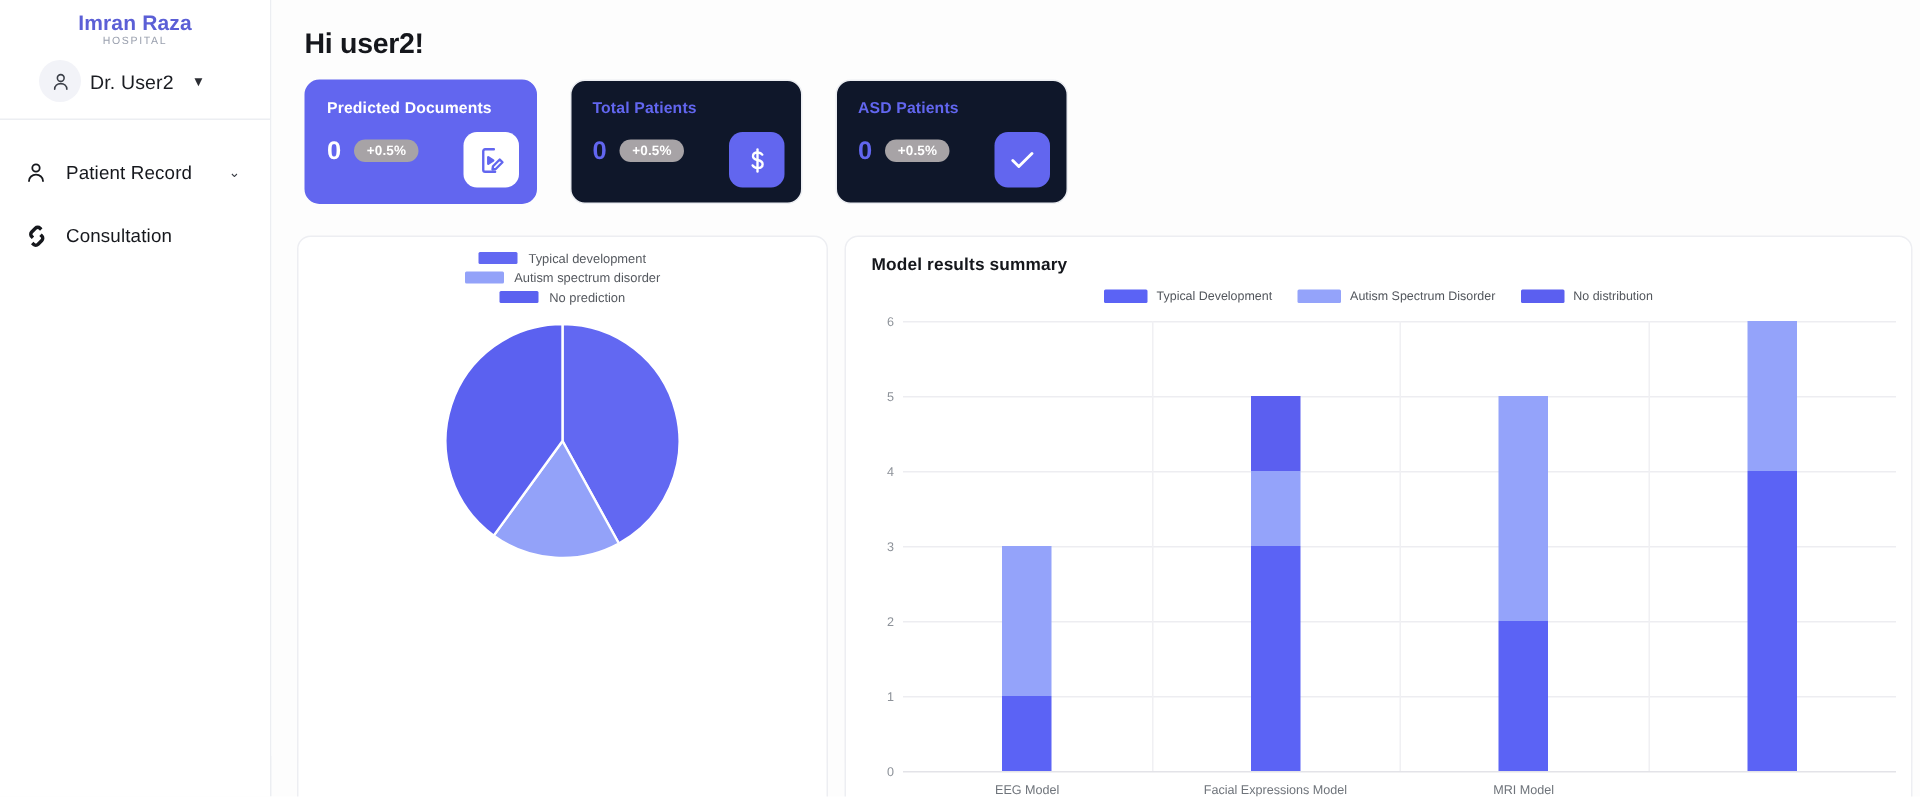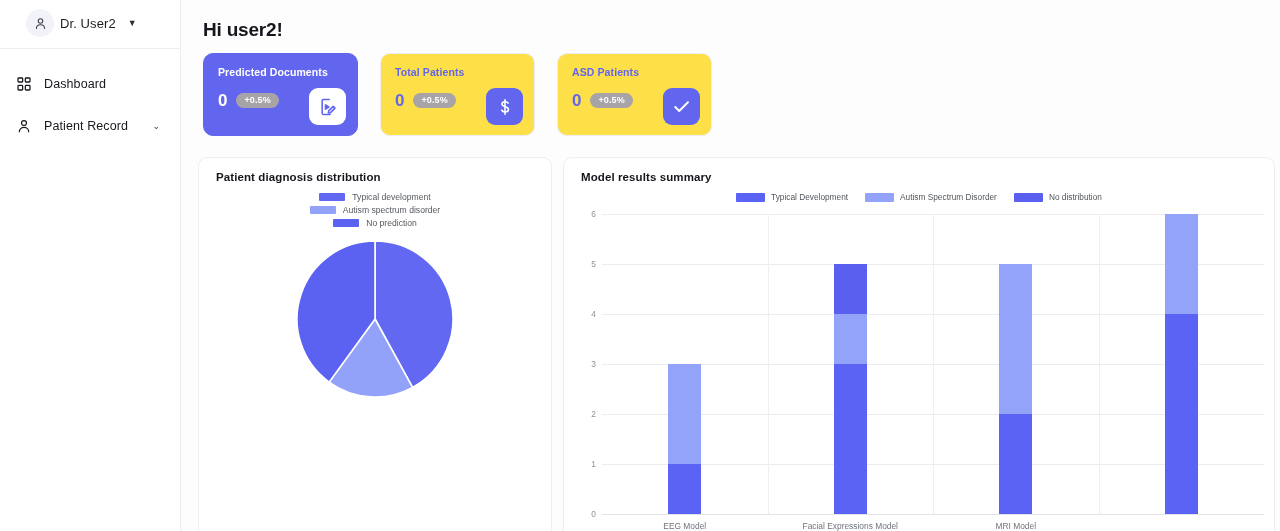--- a/index.html
+++ b/index.html
@@ -56,21 +56,21 @@
   .main { flex: 1; height: 504px; padding: 0; position: relative; background: #fdfdfd; }
   .greet {
     font-size: 19px; font-weight: bold; color: #15171c;
     padding: 19px 0 0 22px; letter-spacing: -.2px;
   }
 
   
   .cards { display: flex; gap: 22px; padding: 12px 0 0 22px; }
   .card {
     width: 155px; height: 83px; border-radius: 10px;
-    background: #fde047; border: 1px solid #eceef2;
+    background: #0f172a; border: 1px solid #eceef2;
     padding: 12px 12px 0 14px; position: relative;
   }
   .card.primary { background: #6266ef; border-color: #6266ef; }
   .card-title { font-size: 10.5px; font-weight: bold; color: #6266ef; letter-spacing: .1px; }
   .card.primary .card-title { color: #ffffff; }
   .card-body { display: flex; align-items: center; gap: 9px; margin-top: 14px; }
   .card-val { font-size: 17px; font-weight: bold; color: #6266ef; line-height: 1; }
   .card.primary .card-val { color: #ffffff; }
   .pill {
     background: #a7a3a6; color: #ffffff; font-size: 9px; font-weight: bold;
@@ -124,58 +124,60 @@
     position: absolute; font-size: 8.4px; color: #6f747b;
     transform: translateX(-50%); white-space: nowrap;
   }
 </style>
 </head>
 <body>
 
 <div class="app">
 
   <aside class="sidebar">
+    <div class="brand">
+      <div class="brand-name">Imran Raza</div>
+      <div class="brand-sub">HOSPITAL</div>
+    </div>
 
     <div class="user-row">
       <span class="avatar">
         <svg width="15" height="15" viewBox="0 0 24 24" fill="none" stroke="#3c4049" stroke-width="1.7" stroke-linecap="round">
           <circle cx="12" cy="8" r="3.6"></circle>
           <path d="M5.5 20c0-3.6 2.9-6 6.5-6s6.5 2.4 6.5 6"></path>
         </svg>
       </span>
       <span class="user-name">Dr. User2</span>
       <span class="caret">▼</span>
     </div>
     <div class="side-div"></div>
 
     <nav class="nav">
 
-      <div class="nav-item">
-        <span class="nav-ico">
-          <svg width="16" height="16" viewBox="0 0 24 24" fill="none" stroke="#16181d" stroke-width="1.9">
-            <rect x="3" y="3" width="7" height="6" rx="1.2"></rect>
-            <rect x="14" y="3" width="7" height="6" rx="1.2"></rect>
-            <rect x="3" y="14" width="7" height="7" rx="1.2"></rect>
-            <rect x="14" y="14" width="7" height="7" rx="1.2"></rect>
-          </svg>
-        </span>
-        <span class="nav-label">Dashboard</span>
-      </div>
 
       <div class="nav-item">
         <span class="nav-ico">
           <svg width="16" height="16" viewBox="0 0 24 24" fill="none" stroke="#16181d" stroke-width="1.8" stroke-linecap="round">
             <circle cx="12" cy="7.5" r="3.7"></circle>
             <path d="M5 20.5c0-3.7 3.1-6.3 7-6.3s7 2.6 7 6.3"></path>
           </svg>
         </span>
         <span class="nav-label">Patient Record</span>
         <span class="nav-chev">⌄</span>
       </div>
 
+      <div class="nav-item">
+        <span class="nav-ico">
+          <svg width="17" height="17" viewBox="0 0 24 24" fill="#16181d">
+            <path d="M9.6 3.4 6.1 6.9a4.6 4.6 0 0 0 0 6.5l1.2 1.2 2.3-2.3-1.2-1.2a1.4 1.4 0 0 1 0-2l3.5-3.5a1.4 1.4 0 0 1 2 0l1.2 1.2 2.3-2.3-1.2-1.2a4.6 4.6 0 0 0-6.6 0z"></path>
+            <path d="M14.4 20.6l3.5-3.5a4.6 4.6 0 0 0 0-6.5l-1.2-1.2-2.3 2.3 1.2 1.2a1.4 1.4 0 0 1 0 2l-3.5 3.5a1.4 1.4 0 0 1-2 0l-1.2-1.2-2.3 2.3 1.2 1.2a4.6 4.6 0 0 0 6.6 0z"></path>
+          </svg>
+        </span>
+        <span class="nav-label">Consultation</span>
+      </div>
     </nav>
   </aside>
 
   <main class="main">
 
     <div class="greet">Hi user2!</div>
 
     <section class="cards">
 
       <div class="card primary">
@@ -217,21 +219,20 @@
           <svg width="21" height="21" viewBox="0 0 24 24" fill="none" stroke="#ffffff" stroke-width="2.2" stroke-linecap="round" stroke-linejoin="round">
             <path d="M4.8 12.6l4.6 4.6L19.4 7.2"></path>
           </svg>
         </div>
       </div>
     </section>
 
     <section class="panels">
 
       <div class="panel panel-a">
-        <div class="panel-title">Patient diagnosis distribution</div>
 
         <div class="pie-legend">
           <div class="leg-row">
             <span class="leg-sw" style="background:#6268f2"></span>
             <span>Typical development</span>
           </div>
           <div class="leg-row">
             <span class="leg-sw" style="background:#93a2f9"></span>
             <span>Autism spectrum disorder</span>
           </div>

